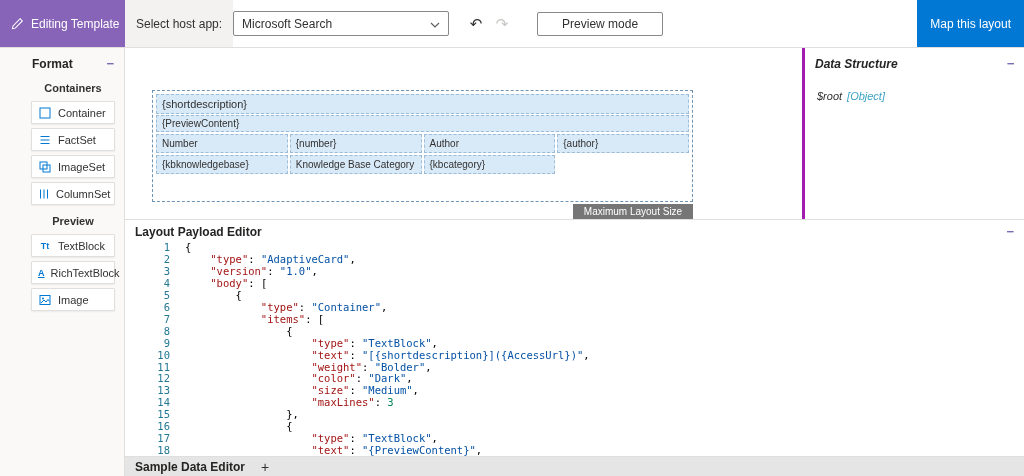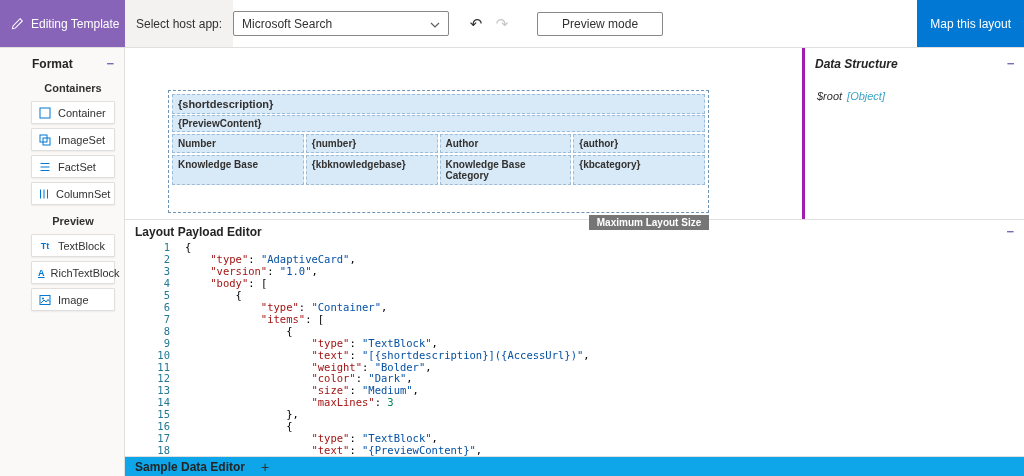--- a/index.html
+++ b/index.html
@@ -32,21 +32,21 @@
   .tool-item{display:flex;align-items:center;gap:6px;background:#fff;border:1px solid #e1dfdd;border-radius:1px;box-shadow:0 1px 2px rgba(0,0,0,.06);margin:4px 9px;height:21px;padding:0 6px;font-size:11px;color:#323130;cursor:grab;}
   .tool-icon{width:14px;display:flex;justify-content:center;align-items:center;}
   .tool-icon svg{display:block;}
   .glyph-ic{color:#0078d4;font-size:9px;font-weight:bold;line-height:10px;}
 
   .center{flex:1;display:flex;flex-direction:column;min-width:0;}
   .upper{height:185px;display:flex;box-sizing:border-box;}
   .canvas{flex:1;position:relative;background:#fff;min-width:0;}
 
   
-  .card-wrap{position:absolute;left:43px;top:42px;width:541px;font-weight:bold;}
+  .card-wrap{position:absolute;left:27px;top:42px;width:541px;}
   .acard{border:1px dashed #6f93b3;background:#fff;padding:2px 2px 26px 2px;box-sizing:border-box;}
   .hl{background:#d8e9f7;border:1px dashed #9cbcd8;box-sizing:border-box;}
   .card-title{margin:1px;padding:3px 5px;font-size:11px;color:#323130;}
   .card-preview{margin:1px;padding:2px 5px;font-size:10px;color:#323130;}
   .facts{display:grid;grid-template-columns:repeat(4,1fr);margin:0;}
   .fact-cell{margin:1px;padding:3px 5px;font-size:10px;color:#323130;cursor:pointer;}
   .badge{width:120px;margin-left:auto;margin-top:2px;background:#767676;color:#fff;font-size:10px;text-align:center;padding:2px 0;cursor:pointer;}
 
   
   .data-panel{width:222px;box-sizing:border-box;border-left:3px solid #a21caf;background:#fff;font-style:italic;}
@@ -61,21 +61,21 @@
   .editor{flex:1;display:flex;overflow:hidden;font-family:"DejaVu Sans Mono",monospace;font-size:10.5px;line-height:11.9px;cursor:text;}
   .gutter{width:60px;box-sizing:border-box;text-align:right;padding-right:15px;color:#237893;user-select:none;}
   .code{flex:1;white-space:pre;color:#000;}
   .code-line{white-space:pre;}
   .code .k{color:#a31515;}
   .code .s{color:#0451a5;}
   .code .n{color:#098658;}
   .code .p{color:#000000;}
 
   
-  .sample-bar{height:21px;box-sizing:border-box;border-top:1px solid #e1dfdd;display:flex;align-items:center;gap:16px;padding:0 10px;background:#0ea5e9;}
+  .sample-bar{height:21px;box-sizing:border-box;border-top:1px solid #e1dfdd;display:flex;align-items:center;gap:16px;padding:0 10px;background:#e5e5e5;}
   .sample-title{font-weight:bold;font-size:12px;color:#252423;}
   .plus{font-size:14px;color:#323130;cursor:pointer;line-height:14px;}
 </style>
 </head>
 <body>
 
 <div class="app">
 
   <header class="topbar">
     <div class="brand">
@@ -116,33 +116,33 @@
             <span class="tool-icon">
               <svg width="12" height="12" viewBox="0 0 12 12">
                 <rect x="1" y="1" width="10" height="10" fill="none" stroke="#0078d4"></rect>
               </svg>
             </span>
             <span>Container</span>
           </div>
           <div class="tool-item">
             <span class="tool-icon">
               <svg width="12" height="12" viewBox="0 0 12 12">
+                <path d="M1.5 2.5h9M1.5 6h9M1.5 9.5h9" fill="none" stroke="#0078d4"></path>
+              </svg>
+            </span>
+            <span>FactSet</span>
+          </div>
+          <div class="tool-item">
+            <span class="tool-icon">
+              <svg width="12" height="12" viewBox="0 0 12 12">
                 <rect x="1" y="1" width="7" height="7" fill="none" stroke="#0078d4"></rect>
                 <rect x="4" y="4" width="7" height="7" fill="none" stroke="#0078d4"></rect>
               </svg>
             </span>
             <span>ImageSet</span>
-          </div>
-          <div class="tool-item">
-            <span class="tool-icon">
-              <svg width="12" height="12" viewBox="0 0 12 12">
-                <path d="M1.5 2.5h9M1.5 6h9M1.5 9.5h9" fill="none" stroke="#0078d4"></path>
-              </svg>
-            </span>
-            <span>FactSet</span>
           </div>
           <div class="tool-item">
             <span class="tool-icon">
               <svg width="12" height="12" viewBox="0 0 12 12">
                 <path d="M2.5 1.5v9M6 1.5v9M9.5 1.5v9" fill="none" stroke="#0078d4"></path>
               </svg>
             </span>
             <span>ColumnSet</span>
           </div>
           <div class="section-label">Preview</div>
@@ -177,21 +177,20 @@
         <div class="canvas">
           <div class="card-wrap">
             <div class="acard">
               <div class="hl card-title">{shortdescription}</div>
               <div class="hl card-preview">{PreviewContent}</div>
               <div class="facts">
                   <div class="fact-cell hl">Number</div>
                   <div class="fact-cell hl">{number}</div>
                   <div class="fact-cell hl">Author</div>
                   <div class="fact-cell hl">{author}</div>
-                  <div class="fact-cell hl">Knowledge Base</div>
                   <div class="fact-cell hl">{kbknowledgebase}</div>
                   <div class="fact-cell hl">Knowledge Base Category</div>
                   <div class="fact-cell hl">{kbcategory}</div>
                 </div>
             </div>
             <div class="badge">Maximum Layout Size</div>
           </div>
         </div>
 
         <div class="data-panel">

